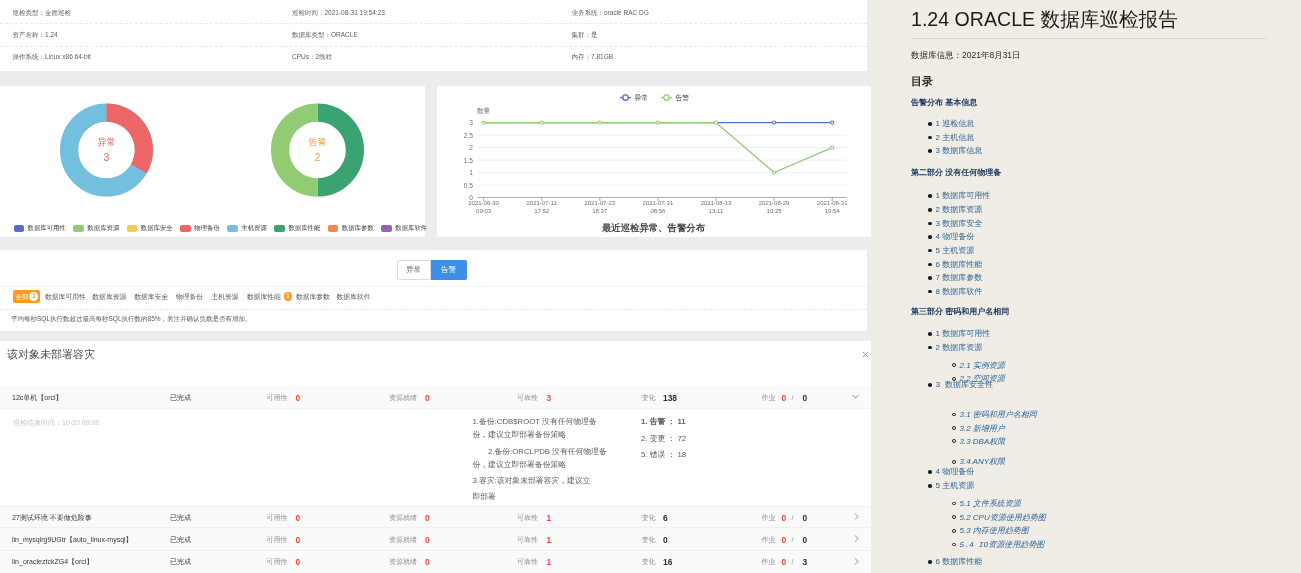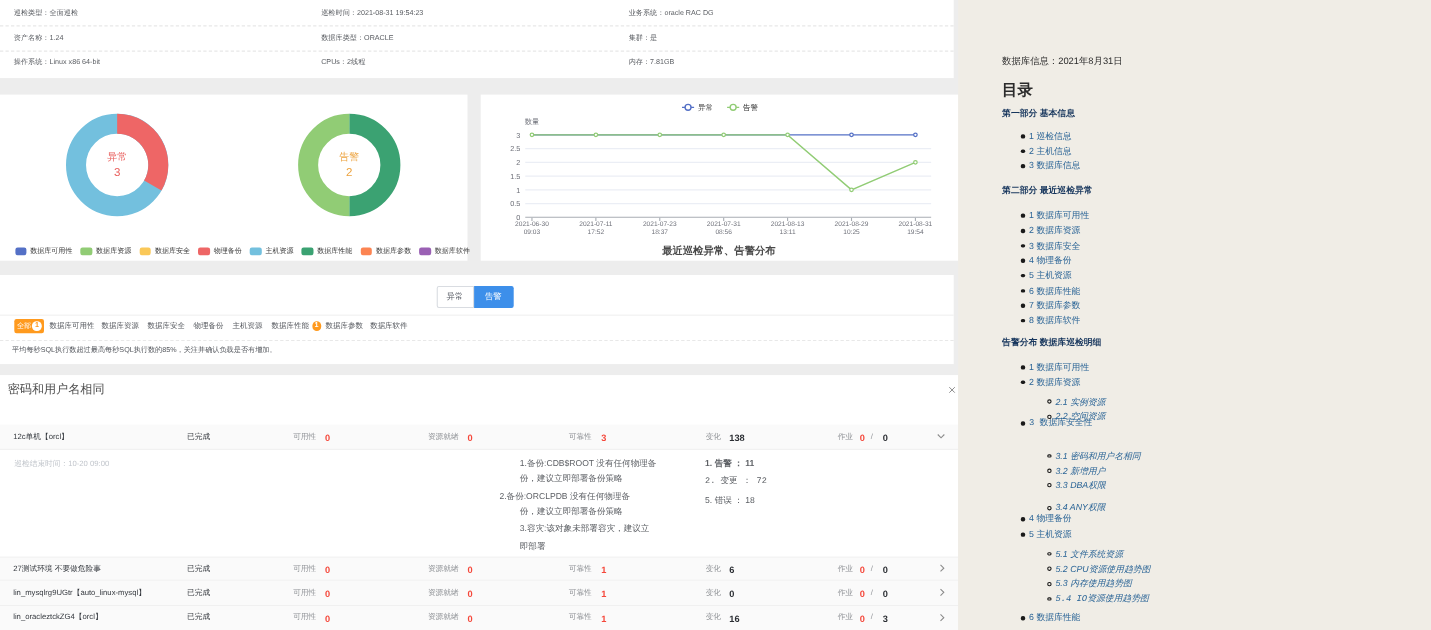--- a/index.html
+++ b/index.html
@@ -149,21 +149,21 @@
     <span class="abs" style="left:246.9px;top:42.5px;">数据库性能</span>
     <span class="abs" style="left:295.9px;top:42.5px;">数据库参数</span>
     <span class="abs" style="left:336.5px;top:42.5px;">数据库软件</span>
     <span class="abs" style="left:283.5px;top:42px;width:8.6px;height:8.6px;line-height:8.6px;border-radius:50%;background:#ff9a1e;color:#fff;font-size:6.5px;text-align:center;font-weight:bold;">1</span>
     <span class="abs" style="left:11px;top:65px;font-size:6.5px;">平均每秒SQL执行数超过最高每秒SQL执行数的85%，关注并确认负载是否有增加。</span>
   </div>
   <div class="abs" style="left:0;top:59px;width:867px;border-top:1px dashed #e8e8e8;"></div>
 </div>
 
 <div class="card" style="left:0;top:341px;width:871px;height:232px;">
-  <div class="abs" style="left:7px;top:7px;font-size:11px;line-height:13px;color:#4d4d4d;">密码和用户名相同</div>
+  <div class="abs" style="left:7px;top:7px;font-size:11px;line-height:13px;color:#4d4d4d;">该对象未部署容灾</div>
   <svg class="abs" style="left:861.5px;top:10px;" width="7" height="7" viewBox="0 0 7 7">
       <path d="M1 1 L6 6 M6 1 L1 6" stroke="#8c8c8c" stroke-width="0.9"></path>
     </svg>
 
   <div class="abs" style="left:0;top:44.5px;width:871px;height:23px;background:#fafafa;border-bottom:1px solid #f0f0f0;">
     <span class="abs nm" style="left:12px;top:8.0px;">12c单机【orcl】</span>
     <span class="abs nm" style="left:170px;top:8.0px;">已完成</span>
     <span class="abs lbl" style="left:266.5px;top:8.0px;">可用性</span>
       <span class="abs red" style="left:295.5px;top:7.0px;">0</span>
     <span class="abs lbl" style="left:389px;top:8.0px;">资源就绪</span>
@@ -237,36 +237,37 @@
         <path d="M3 1.5 L6 4.5 L3 7.5" fill="none" stroke="#8c8c8c" stroke-width="1"></path>
       </svg>
   </div>
 
   <div class="abs" style="left:0;top:68.5px;width:871px;height:97.5px;border-bottom:1px solid #f0f0f0;font-size:7.8px;line-height:9px;color:#5d6065;">
     <span class="abs" style="left:13px;top:8px;color:#c2c6cc;font-size:7px;">巡检结束时间：10-20 09:00</span>
   </div>
   <div class="abs" style="left:0;top:0;width:867px;height:232px;font-size:7.8px;line-height:9px;color:#5d6065;pointer-events:none;">
     <span class="abs" style="left:472.5px;top:75.5px;">1.备份:CDB$ROOT 没有任何物理备</span>
     <span class="abs" style="left:472.5px;top:89.19999999999999px;">份，建议立即部署备份策略</span>
-    <span class="abs" style="left:454px;top:105.5px;">2.备份:ORCLPDB 没有任何物理备</span>
+    <span class="abs" style="left:488px;top:105.5px;">2.备份:ORCLPDB 没有任何物理备</span>
     <span class="abs" style="left:472.5px;top:119.19999999999999px;">份，建议立即部署备份策略</span>
     <span class="abs" style="left:472.5px;top:135.2px;">3.容灾:该对象未部署容灾，建议立</span>
     <span class="abs" style="left:472.5px;top:150.8px;">即部署</span>
     <span class="abs" style="left:641px;top:76px;font-weight:bold;">1. 告警 ： 11</span>
-    <span class="abs" style="left:641px;top:92.60000000000002px;font-family:Liberation Mono, monospace;">2. 变更 ： 72</span>
+    <span class="abs" style="left:641px;top:92.60000000000002px;">2. 变更 ： 72</span>
     <span class="abs" style="left:641px;top:109px;">5. 错误 ： 18</span>
   </div>
 </div>
 
 <div class="abs" id="sidebar" style="left:871px;top:0;width:430px;height:573px;background:#f0ede6;">
+  <div class="abs" style="left:40px;top:8px;width:356px;font-size:19.6px;color:#1d1c1a;line-height:23px;padding-bottom:6.5px;border-bottom:1px solid #ddd8cc;">1.24 ORACLE 数据库巡检报告</div>
   <div class="abs" style="left:40px;top:50px;font-size:8.5px;color:#2b2b2b;line-height:10px;">数据库信息：2021年8月31日</div>
-  <div class="abs" style="left:40px;top:76px;font-size:14px;font-weight:bold;color:#2b2b2b;line-height:10px;">目录</div>
-  <div class="abs toc-h" style="top:98px;">第一部分 基本信息</div>
-  <div class="abs toc-h" style="top:167.8px;">第二部分 最近巡检异常</div>
-  <div class="abs toc-h" style="top:307.2px;">告警分布 数据库巡检明细</div>
+  <div class="abs" style="left:40px;top:76px;font-size:11px;font-weight:bold;color:#2b2b2b;line-height:10px;">目录</div>
+  <div class="abs toc-h" style="top:98px;">告警分布 基本信息</div>
+  <div class="abs toc-h" style="top:167.8px;">第二部分 没有任何物理备</div>
+  <div class="abs toc-h" style="top:307.2px;">第三部分 密码和用户名相同</div>
   <div class="abs li1" style="top:119px;"><i></i>1 巡检信息</div>
   <div class="abs li1" style="top:132.7px;"><i></i>2 主机信息</div>
   <div class="abs li1" style="top:146.3px;"><i></i>3 数据库信息</div>
   <div class="abs li1" style="top:191.4px;"><i></i>1 数据库可用性</div>
   <div class="abs li1" style="top:205px;"><i></i>2 数据库资源</div>
   <div class="abs li1" style="top:218.6px;"><i></i>3 数据库安全</div>
   <div class="abs li1" style="top:232.2px;"><i></i>4 物理备份</div>
   <div class="abs li1" style="top:245.9px;"><i></i>5 主机资源</div>
   <div class="abs li1" style="top:259.5px;"><i></i>6 数据库性能</div>
   <div class="abs li1" style="top:273.1px;"><i></i>7 数据库参数</div>

